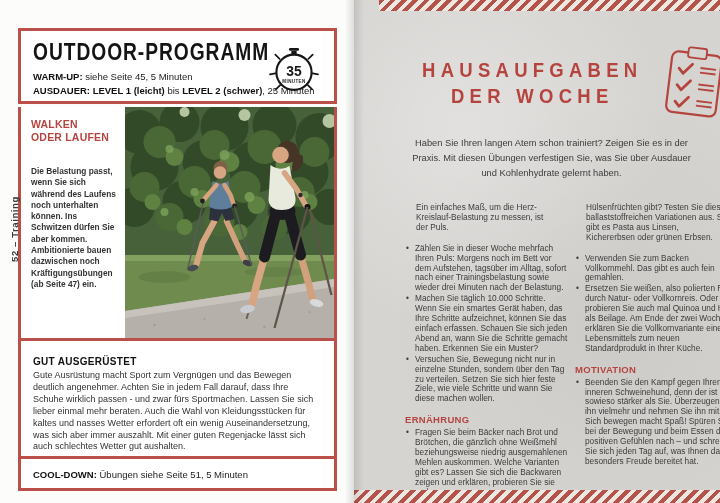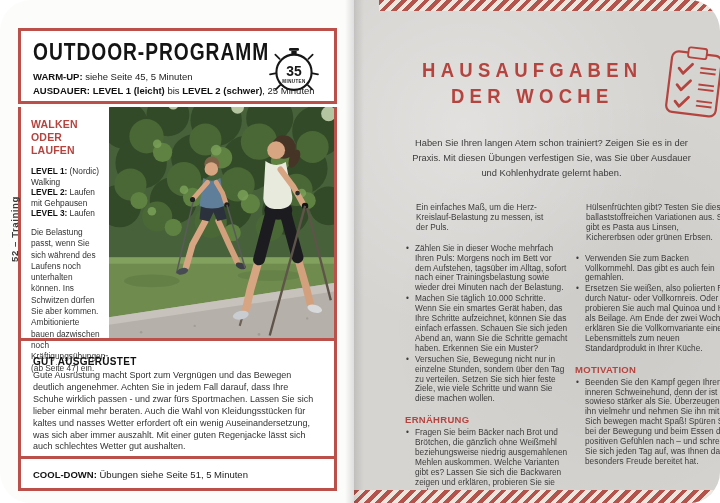--- a/index.html
+++ b/index.html
@@ -6,21 +6,21 @@
     --accent:#b5443f;
     --bred:#bb4f4a;
     --paper-left:#fcfcfb;
     --paper-right:#d6d4d1;
     --stripe-red:#b4524c;
     --stripe-cream:#ece7df;
     --ink:#2e2e2e;
   }
   *{margin:0;padding:0;box-sizing:border-box;}
   body{margin:0;background:#fff;font-family:"Liberation Sans",sans-serif;color:var(--ink);}
-  .spread{width:720px;height:503px;display:flex;overflow:hidden;position:relative;border-radius:31px;}
+  .spread{width:720px;height:503px;display:flex;overflow:hidden;position:relative;}
   .page{position:relative;height:503px;overflow:hidden;}
   .page.left{width:354px;background:var(--paper-left);}
   .page.left::after{content:"";position:absolute;right:0;top:0;bottom:0;width:9px;
     background:linear-gradient(to left,rgba(0,0,0,.12),rgba(0,0,0,0));pointer-events:none;z-index:9;}
   .page.right{width:366px;background:
     radial-gradient(circle at 30% 25%,rgba(255,255,255,.30),rgba(255,255,255,0) 45%),
     radial-gradient(circle at 72% 65%,rgba(0,0,0,.045),rgba(0,0,0,0) 55%),
     var(--paper-right); padding-left: 25px;}
   .page.right::before{content:"";position:absolute;left:0;top:0;bottom:0;width:10px;
     background:linear-gradient(to right,rgba(0,0,0,.10),rgba(0,0,0,0));pointer-events:none;z-index:9;}
@@ -32,25 +32,25 @@
   .box{border:3px solid var(--bred);background:#fff;}
   .header-box{position:relative;height:76px;padding:8px 12px 6px 12px;}
   .lp-title{font-size:24px;font-weight:bold;letter-spacing:1.2px;color:#141414;
     transform:scaleX(.8);transform-origin:left center;white-space:nowrap;line-height:26px;margin-bottom:5px;}
   .meta{font-size:9.5px;line-height:13.5px;color:#222;}
   .meta b{font-weight:bold;color:#111;}
   .timer{position:absolute;right:8px;top:5px;width:64px;height:64px;}
   .gap3{height:3px;}
   .middle-box{height:231px;border-left:3px solid var(--bred);border-right:3px solid var(--bred);
     display:flex;background:#fff;}
-  .walk-col{width:88px;padding:11px 8px 0 10px;flex:none;}
+  .walk-col{width:104px;padding:11px 8px 0 10px;flex:none;}
   .walk-head{color:var(--accent);font-size:10.5px;font-weight:bold;line-height:13px;letter-spacing:.2px;}
   .levels{margin-top:9px;font-size:8.3px;line-height:10.6px;}
   .lvl b{font-weight:bold;color:#111;}
-  .walk-para{margin-top:8px;font-size:8.3px;line-height:11.3px;color:#333;}
+  .walk-para{margin-top:22px;font-size:8.3px;line-height:11.3px;color:#333;font-weight:bold;}
   .photo{flex:1;overflow:hidden;}
   .photo svg{display:block;width:100%;height:100%;}
   .bottom-box{border:3px solid var(--bred);background:#fff;}
   .equip{padding:15px 14px 3px 12px;min-height:100px;}
   .equip-head{font-size:10px;font-weight:bold;color:#111;letter-spacing:.3px;}
   .equip-para{margin-top:3px;font-size:9px;line-height:11.9px;color:#333;}
   .divider{border-top:3px solid var(--bred);}
   .cool{padding:10px 12px 8px 12px;font-size:9.5px;color:#222;}
   .cool b{font-weight:bold;color:#111;}
 
@@ -110,25 +110,20 @@
       </div>
 
       <div class="gap3"></div>
 
       <div class="middle-box">
         <div class="walk-col">
           <div class="walk-head">
             <div>WALKEN</div>
             <div>ODER LAUFEN</div>
           </div>
-          <div class="levels">
-            <div class="lvl"><b>LEVEL 1:</b><span> (Nordic) Walking</span></div>
-            <div class="lvl"><b>LEVEL 2:</b><span> Laufen mit Gehpausen</span></div>
-            <div class="lvl"><b>LEVEL 3:</b><span> Laufen</span></div>
-          </div>
           <div class="walk-para">Die Belastung passt, wenn Sie sich während des Laufens noch unterhalten können. Ins Schwitzen dürfen Sie aber kommen. Ambitionierte bauen dazwischen noch Kräftigungsübungen (ab Seite 47) ein.</div>
         </div>
 
         <div class="photo">
           <svg viewBox="0 0 210 231" preserveAspectRatio="xMidYMid slice">
             <rect width="210" height="231" fill="#47623a"></rect>
             <g fill="#334a28">
               <circle cx="15" cy="25" r="22"></circle>
                 <circle cx="55" cy="15" r="20"></circle>
                 <circle cx="100" cy="20" r="24"></circle>

